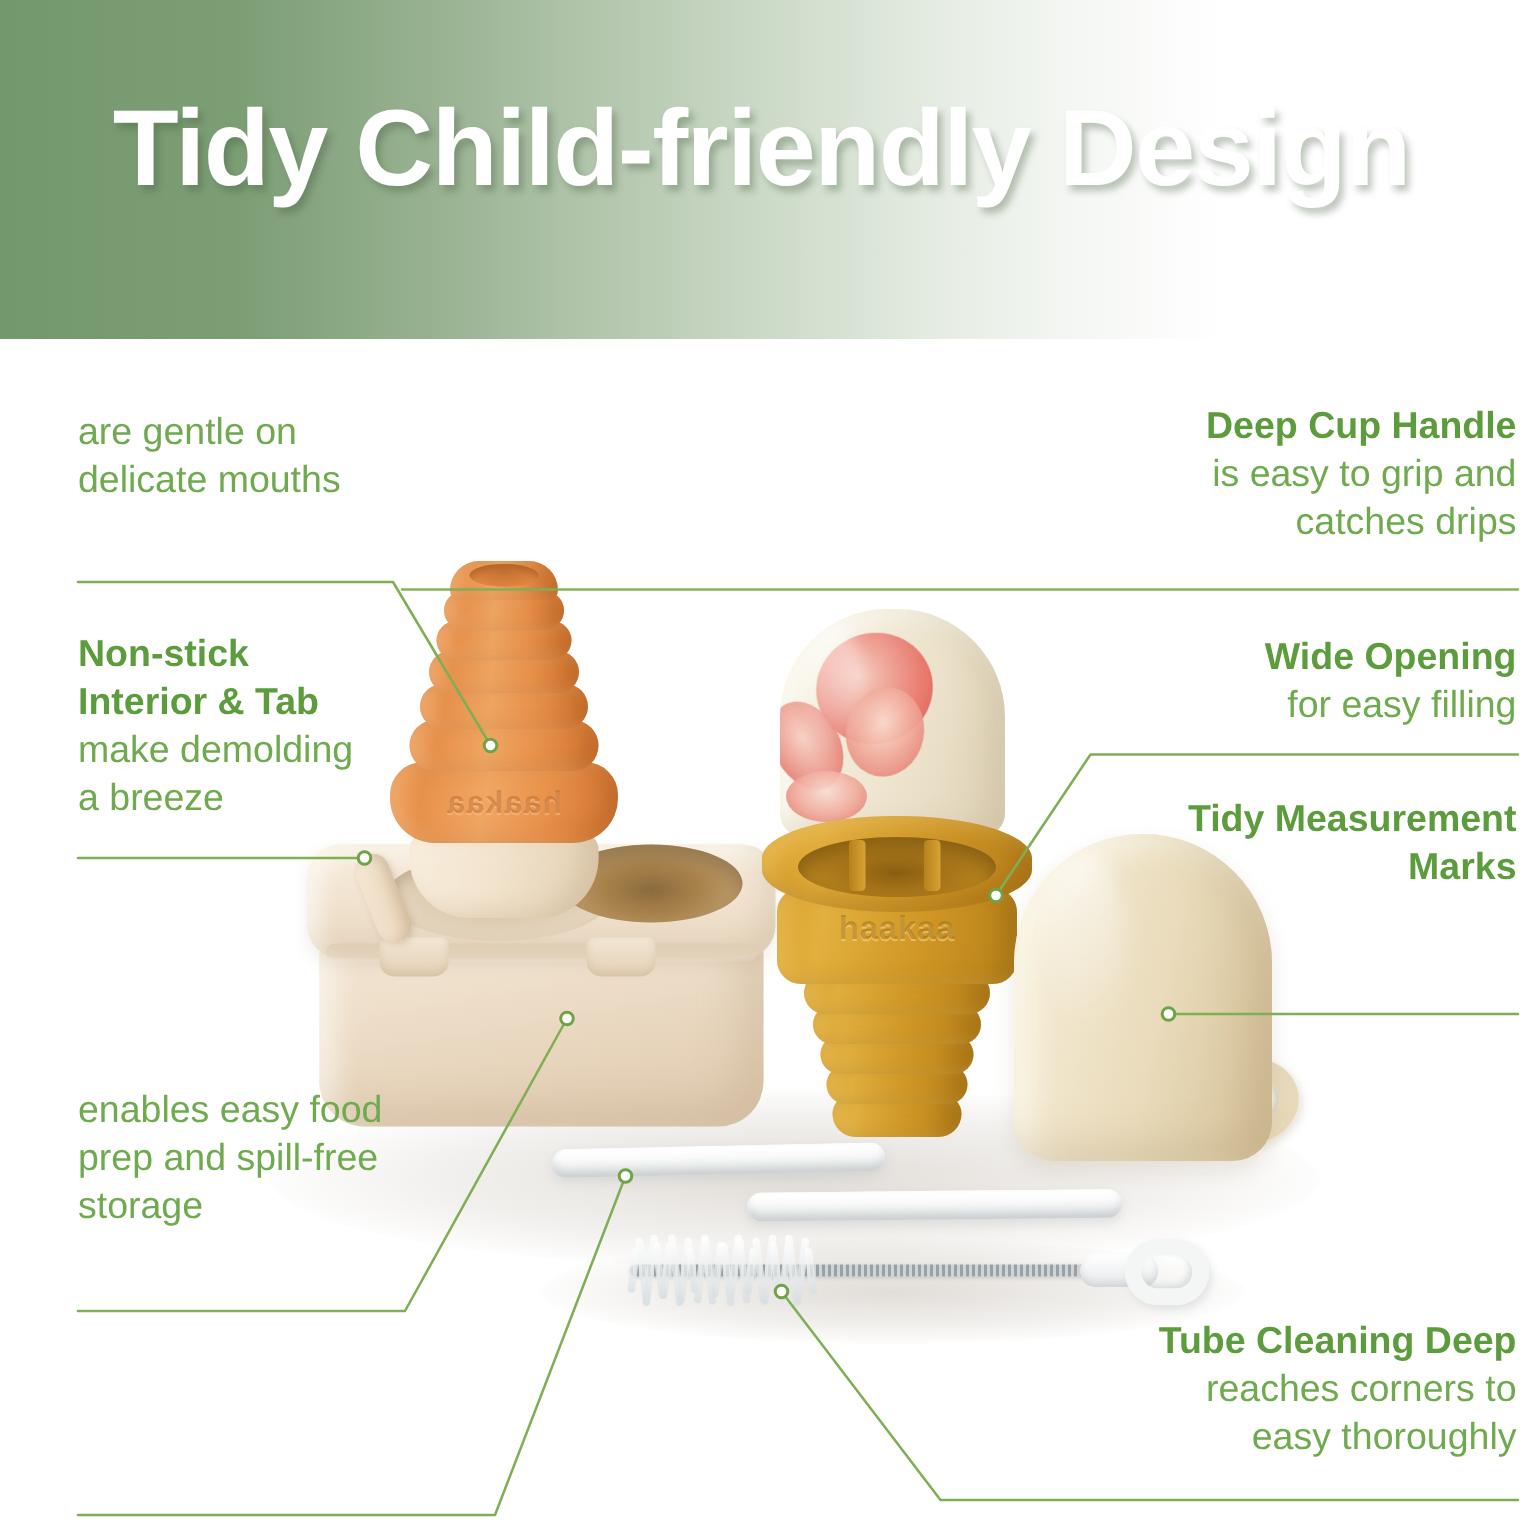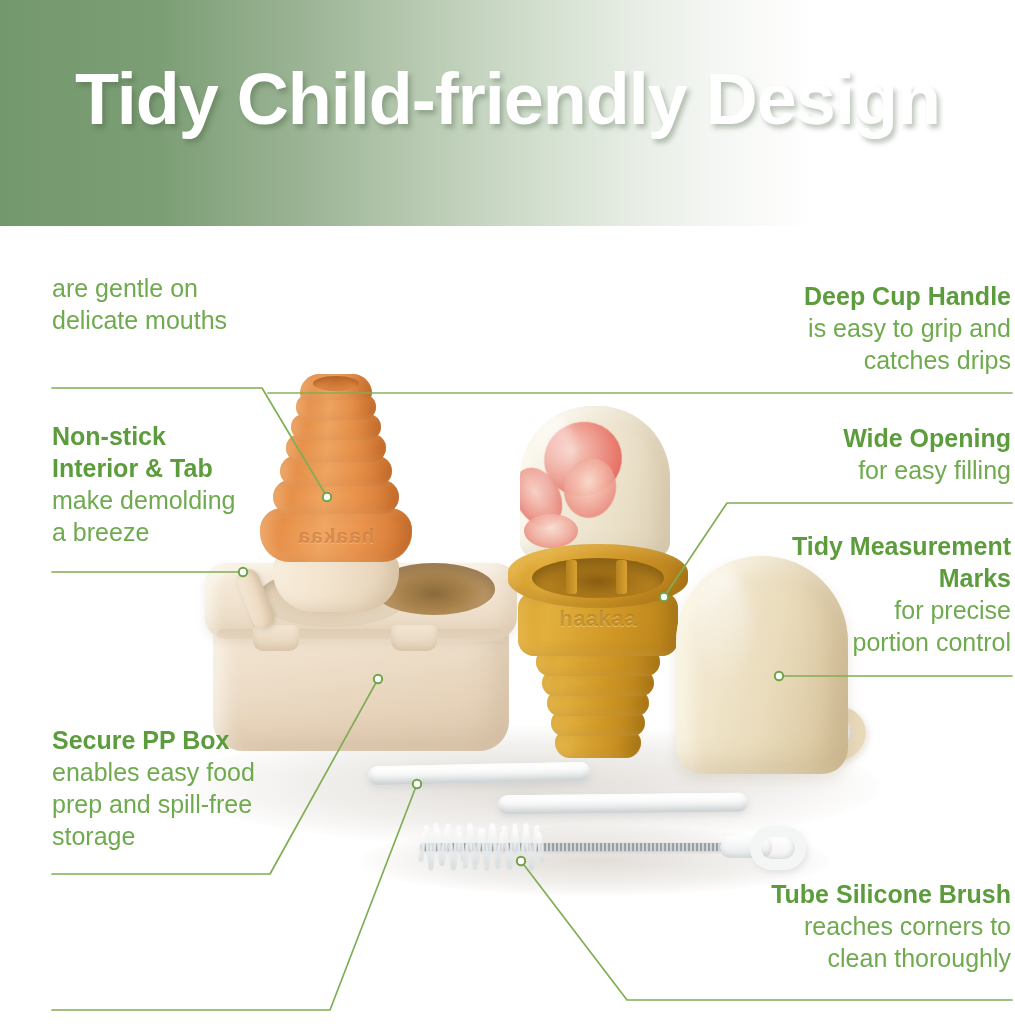--- a/index.html
+++ b/index.html
@@ -429,44 +429,41 @@
 </div>
 
 <div class="callout left" style="top:420px;">
   <div class="hd wrap" style="white-space:pre-line">Non-stick
 Interior &amp; Tab</div>
   <div class="bd" style="white-space:pre-line">make demolding
 a breeze</div>
 </div>
 
 <div class="callout left" style="top:724px;">
-  <div class="hd">Secure PP Box</div>
   <div class="bd" style="white-space:pre-line">enables easy food
 prep and spill-free
 storage</div>
 </div>
 
 <div class="callout left" style="top:906px;">
 </div>
 
-<div class="callout right" style="top:280px;">
+<div class="callout right" style="top:268px;">
   <div class="hd">Deep Cup Handle</div>
   <div class="bd" style="white-space:pre-line">is easy to grip and
 catches drips</div>
 </div>
 
 <div class="callout right" style="top:422px;">
   <div class="hd">Wide Opening</div>
   <div class="bd" style="white-space:pre-line">for easy filling</div>
 </div>
 
 <div class="callout right" style="top:530px;">
   <div class="hd wrap" style="white-space:pre-line">Tidy Measurement
 Marks</div>
-  <div class="bd" style="white-space:pre-line">for precise
-portion control</div>
 </div>
 
 <div class="callout right" style="top:878px;">
-  <div class="hd">Tube Silicone Brush</div>
+  <div class="hd">Tube Cleaning Deep</div>
   <div class="bd" style="white-space:pre-line">reaches corners to
-clean thoroughly</div>
+easy thoroughly</div>
 </div>
 
 </body></html>

